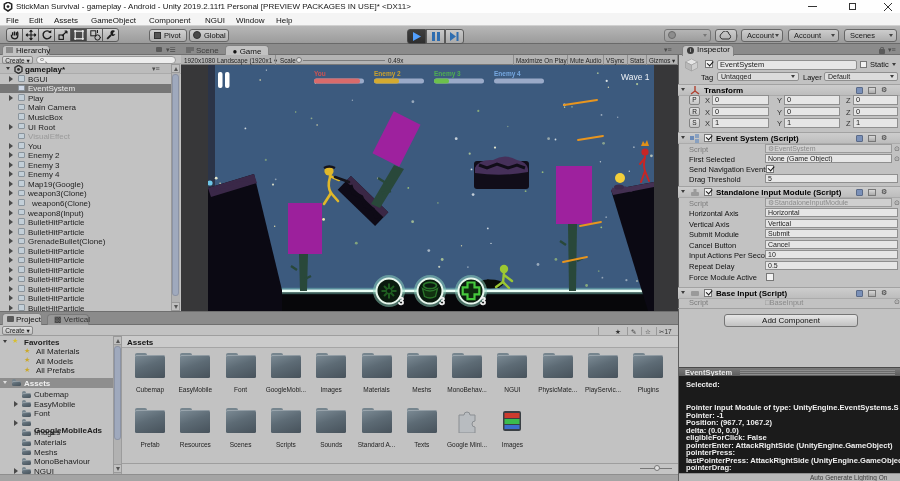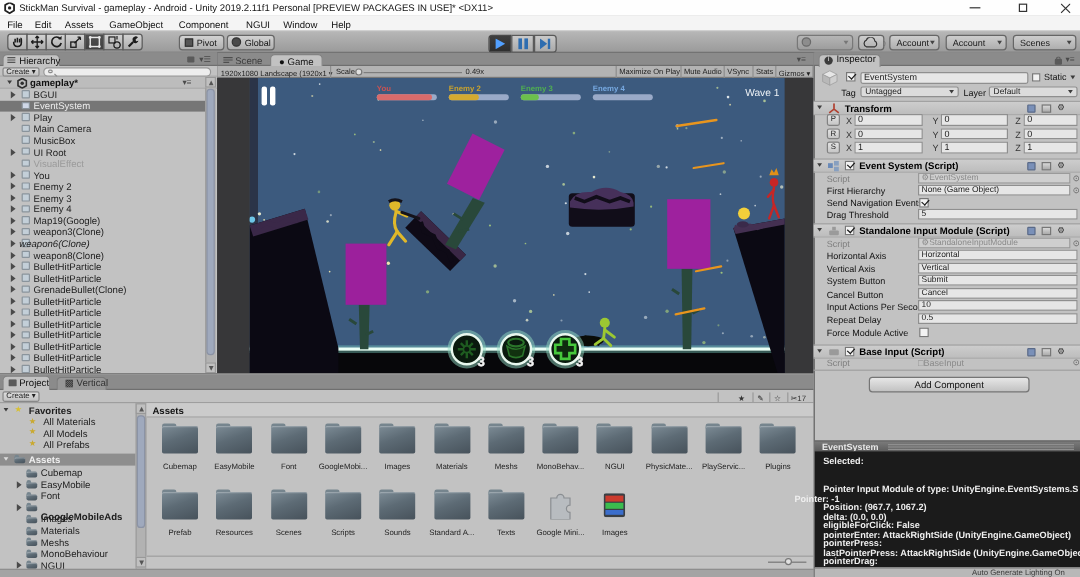--- a/index.html
+++ b/index.html
@@ -169,24 +169,24 @@
 <div class="abs" style="left:18px;top:170.70000000000002px;width:6.5px;height:6.5px;background:#c3cfd8;border:1px solid #8a949c;border-radius:1px;"></div>
 <div class="abs" style="left:28px;top:170.30000000000004px;font-size:8px;color:#1d1d1d;">Enemy 4</div>
 <div class="arr" style="left:9px;top:180.85000000000005px"></div>
 <div class="abs" style="left:18px;top:180.25000000000003px;width:6.5px;height:6.5px;background:#c3cfd8;border:1px solid #8a949c;border-radius:1px;"></div>
 <div class="abs" style="left:28px;top:179.85000000000005px;font-size:8px;color:#1d1d1d;">Map19(Google)</div>
 <div class="arr" style="left:9px;top:190.40000000000006px"></div>
 <div class="abs" style="left:18px;top:189.80000000000004px;width:6.5px;height:6.5px;background:#c3cfd8;border:1px solid #8a949c;border-radius:1px;"></div>
 <div class="abs" style="left:28px;top:189.40000000000006px;font-size:8px;color:#1d1d1d;">weapon3(Clone)</div>
 <div class="arr" style="left:9px;top:199.95000000000007px"></div>
 <div class="abs" style="left:18px;top:199.35000000000005px;width:6.5px;height:6.5px;background:#c3cfd8;border:1px solid #8a949c;border-radius:1px;"></div>
-<div class="abs" style="left:16px;top:198.95000000000007px;font-size:8px;color:#1d1d1d;font-style:italic;">weapon6(Clone)</div>
+<div class="abs" style="left:32px;top:198.95000000000007px;font-size:8px;color:#1d1d1d;">weapon6(Clone)</div>
 <div class="arr" style="left:9px;top:209.50000000000009px"></div>
 <div class="abs" style="left:18px;top:208.90000000000006px;width:6.5px;height:6.5px;background:#c3cfd8;border:1px solid #8a949c;border-radius:1px;"></div>
-<div class="abs" style="left:28px;top:208.50000000000009px;font-size:8px;color:#1d1d1d;">weapon8(Clone)</div>
+<div class="abs" style="left:28px;top:208.50000000000009px;font-size:8px;color:#1d1d1d;">weapon8(Input)</div>
 <div class="arr" style="left:9px;top:219.0500000000001px"></div>
 <div class="abs" style="left:18px;top:218.45000000000007px;width:6.5px;height:6.5px;background:#c3cfd8;border:1px solid #8a949c;border-radius:1px;"></div>
 <div class="abs" style="left:28px;top:218.0500000000001px;font-size:8px;color:#1d1d1d;">BulletHitParticle</div>
 <div class="arr" style="left:9px;top:228.6000000000001px"></div>
 <div class="abs" style="left:18px;top:228.00000000000009px;width:6.5px;height:6.5px;background:#c3cfd8;border:1px solid #8a949c;border-radius:1px;"></div>
 <div class="abs" style="left:28px;top:227.6000000000001px;font-size:8px;color:#1d1d1d;">BulletHitParticle</div>
 <div class="arr" style="left:9px;top:238.15000000000012px"></div>
 <div class="abs" style="left:18px;top:237.5500000000001px;width:6.5px;height:6.5px;background:#c3cfd8;border:1px solid #8a949c;border-radius:1px;"></div>
 <div class="abs" style="left:28px;top:237.15000000000012px;font-size:8px;color:#1d1d1d;">GrenadeBullet(Clone)</div>
 <div class="arr" style="left:9px;top:247.70000000000013px"></div>
@@ -710,21 +710,21 @@
     <rect x="5" y="5" width="4" height="4" fill="#88a0c0"></rect>
   </svg>
 <div class="chk on" style="left:704px;top:134px;width:8px;height:8px;"></div>
 <div class="abs" style="left:716px;top:134px;font-size:8px;font-weight:bold;color:#000;">Event System (Script)</div>
 <div class="abs" style="left:856px;top:134.5px;width:7px;height:7px;background:#7a90b8;border:1px solid #5a6a88;border-radius:1px;"></div>
 <div class="abs" style="left:868px;top:134.5px;width:8px;height:7px;background:linear-gradient(#d8d8d8,#aaa);border:1px solid #777;"></div>
 <div class="abs" style="left:881px;top:134px;font-size:7px;color:#333;">⚙</div>
 <div class="glbl" style="left:689px;top:145px;">Script</div>
 <div class="fld" style="left:765px;top:144px;width:127px;height:9px;background:#cfcfcf;border:1px solid #9a9a9a;color:#8a8a8a;font-size:7px;line-height:8px;">⚙EventSystem</div>
 <div class="abs" style="left:894px;top:145px;font-size:7px;color:#666;">⊙</div>
-<div class="lbl" style="left:689px;top:155px;">First Hierarchy</div>
+<div class="lbl" style="left:689px;top:155px;">First Selected</div>
 <div class="fld" style="left:765px;top:154px;width:127px;height:9px;font-size:7px;line-height:8px;">None (Game Object)</div>
 <div class="abs" style="left:894px;top:155px;font-size:7px;color:#666;">⊙</div>
 <div class="lbl" style="left:689px;top:165px;">Send Navigation Events</div>
 <div class="chk on" style="left:766px;top:165px;width:8px;height:8px;"></div>
 <div class="lbl" style="left:689px;top:175px;">Drag Threshold</div>
 <div class="fld" style="left:765px;top:174px;width:133px;height:9px;font-size:7px;line-height:8px;">5</div>
 <div class="abs" style="left:678px;top:186px;width:222px;height:12px;background:linear-gradient(#cdcdcd,#bdbdbd);border-top:1px solid #a2a2a2;border-bottom:1px solid #ababab;"></div>
 <div class="darr" style="left:681px;top:190px"></div>
 <svg class="abs" style="left:690px;top:188px" width="10" height="9" viewBox="0 0 10 9">
     <rect x="1" y="4" width="8" height="4" rx="1" fill="#9a9a9a"></rect>
@@ -735,21 +735,21 @@
 <div class="abs" style="left:856px;top:188.5px;width:7px;height:7px;background:#7a90b8;border:1px solid #5a6a88;border-radius:1px;"></div>
 <div class="abs" style="left:868px;top:188.5px;width:8px;height:7px;background:linear-gradient(#d8d8d8,#aaa);border:1px solid #777;"></div>
 <div class="abs" style="left:881px;top:188px;font-size:7px;color:#333;">⚙</div>
 <div class="glbl" style="left:689px;top:199px;">Script</div>
 <div class="fld" style="left:765px;top:198px;width:127px;height:9px;background:#cfcfcf;border:1px solid #9a9a9a;color:#8a8a8a;font-size:7px;line-height:8px;">⚙StandaloneInputModule</div>
 <div class="abs" style="left:894px;top:199px;font-size:7px;color:#666;">⊙</div>
 <div class="lbl" style="left:689px;top:209px;">Horizontal Axis</div>
 <div class="fld" style="left:765px;top:208px;width:133px;height:9px;font-size:7px;line-height:8px;">Horizontal</div>
 <div class="lbl" style="left:689px;top:219.6px;">Vertical Axis</div>
 <div class="fld" style="left:765px;top:218.6px;width:133px;height:9px;font-size:7px;line-height:8px;">Vertical</div>
-<div class="lbl" style="left:689px;top:230.2px;">System Button</div>
+<div class="lbl" style="left:689px;top:230.2px;">Submit Module</div>
 <div class="fld" style="left:765px;top:229.2px;width:133px;height:9px;font-size:7px;line-height:8px;">Submit</div>
 <div class="lbl" style="left:689px;top:240.79999999999998px;">Cancel Button</div>
 <div class="fld" style="left:765px;top:239.79999999999998px;width:133px;height:9px;font-size:7px;line-height:8px;">Cancel</div>
 <div class="lbl" style="left:689px;top:251.39999999999998px;">Input Actions Per Seco</div>
 <div class="fld" style="left:765px;top:250.39999999999998px;width:133px;height:9px;font-size:7px;line-height:8px;">10</div>
 <div class="lbl" style="left:689px;top:262.0px;">Repeat Delay</div>
 <div class="fld" style="left:765px;top:261.0px;width:133px;height:9px;font-size:7px;line-height:8px;">0.5</div>
 <div class="lbl" style="left:689px;top:272.6px;">Force Module Active</div>
 <div class="chk" style="left:766px;top:272.6px;width:8px;height:8px;"></div>
 <div class="abs" style="left:678px;top:287px;width:222px;height:12px;background:linear-gradient(#cdcdcd,#bdbdbd);border-top:1px solid #a2a2a2;border-bottom:1px solid #ababab;"></div>
@@ -768,21 +768,21 @@
 <div class="abs" style="left:678px;top:308px;width:222px;height:1px;background:#a0a0a0;"></div>
 <div class="btn" style="left:724px;top:314px;width:134px;height:13px;background:linear-gradient(#e6e6e6,#c2c2c2);border:1px solid #757575;border-radius:3px;font-size:8px;line-height:12px;color:#111;text-align:center;">Add Component</div>
 <div class="abs" style="left:679px;top:367px;width:221px;height:9px;background:linear-gradient(#7a7a7a,#5d5d5d);border-top:1px solid #4a4a4a;"></div>
 <div class="abs" style="left:685px;top:368px;font-size:7.5px;font-weight:bold;color:#e8e8e8;">EventSystem</div>
 <div class="abs" style="left:740px;top:369.5px;width:155px;height:1px;background:#8f8f8f;"></div>
 <div class="abs" style="left:740px;top:371.5px;width:155px;height:1px;background:#8f8f8f;"></div>
 <div class="abs" style="left:740px;top:373.5px;width:155px;height:1px;background:#8f8f8f;"></div>
 <div class="abs" style="left:679px;top:376px;width:221px;height:97px;background:#1b1b1b;"></div>
 <div class="dbg" style="left:686px;top:380px;">Selected:</div>
 <div class="dbg" style="left:686px;top:403px;">Pointer Input Module of type: UnityEngine.EventSystems.S</div>
-<div class="dbg" style="left:662px;top:410.5px;">Pointer: -1</div>
+<div class="dbg" style="left:686px;top:410.5px;">Pointer: -1</div>
 <div class="dbg" style="left:686px;top:418px;">Position: (967.7, 1067.2)</div>
 <div class="dbg" style="left:686px;top:425.5px;">delta: (0.0, 0.0)</div>
 <div class="dbg" style="left:686px;top:433px;">eligibleForClick: False</div>
 <div class="dbg" style="left:686px;top:440.5px;">pointerEnter: AttackRightSide (UnityEngine.GameObject)</div>
 <div class="dbg" style="left:686px;top:448px;">pointerPress:</div>
 <div class="dbg" style="left:686px;top:455.5px;">lastPointerPress: AttackRightSide (UnityEngine.GameObjec</div>
 <div class="dbg" style="left:686px;top:463px;">pointerDrag:</div>
 <div class="abs" style="left:679px;top:473px;width:221px;height:8px;background:#b8b8b8;border-top:1px solid #909090;"></div>
 <div class="abs" style="left:810px;top:474px;font-size:6.5px;color:#3a3a3a;">Auto Generate Lighting On</div>
 </body></html>

